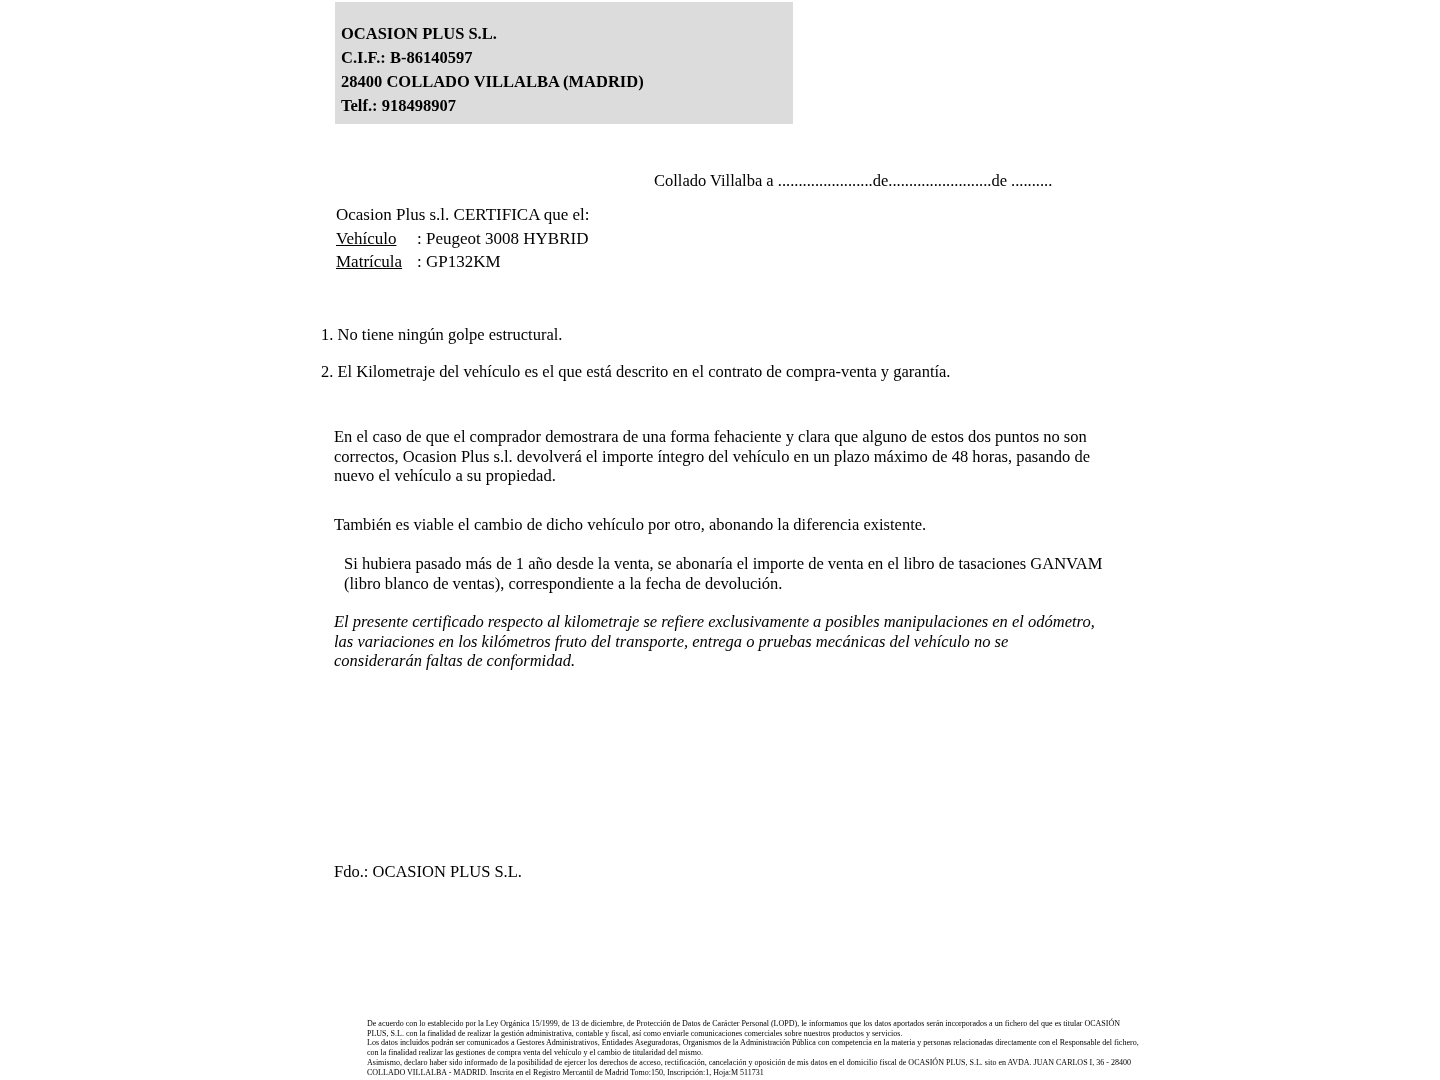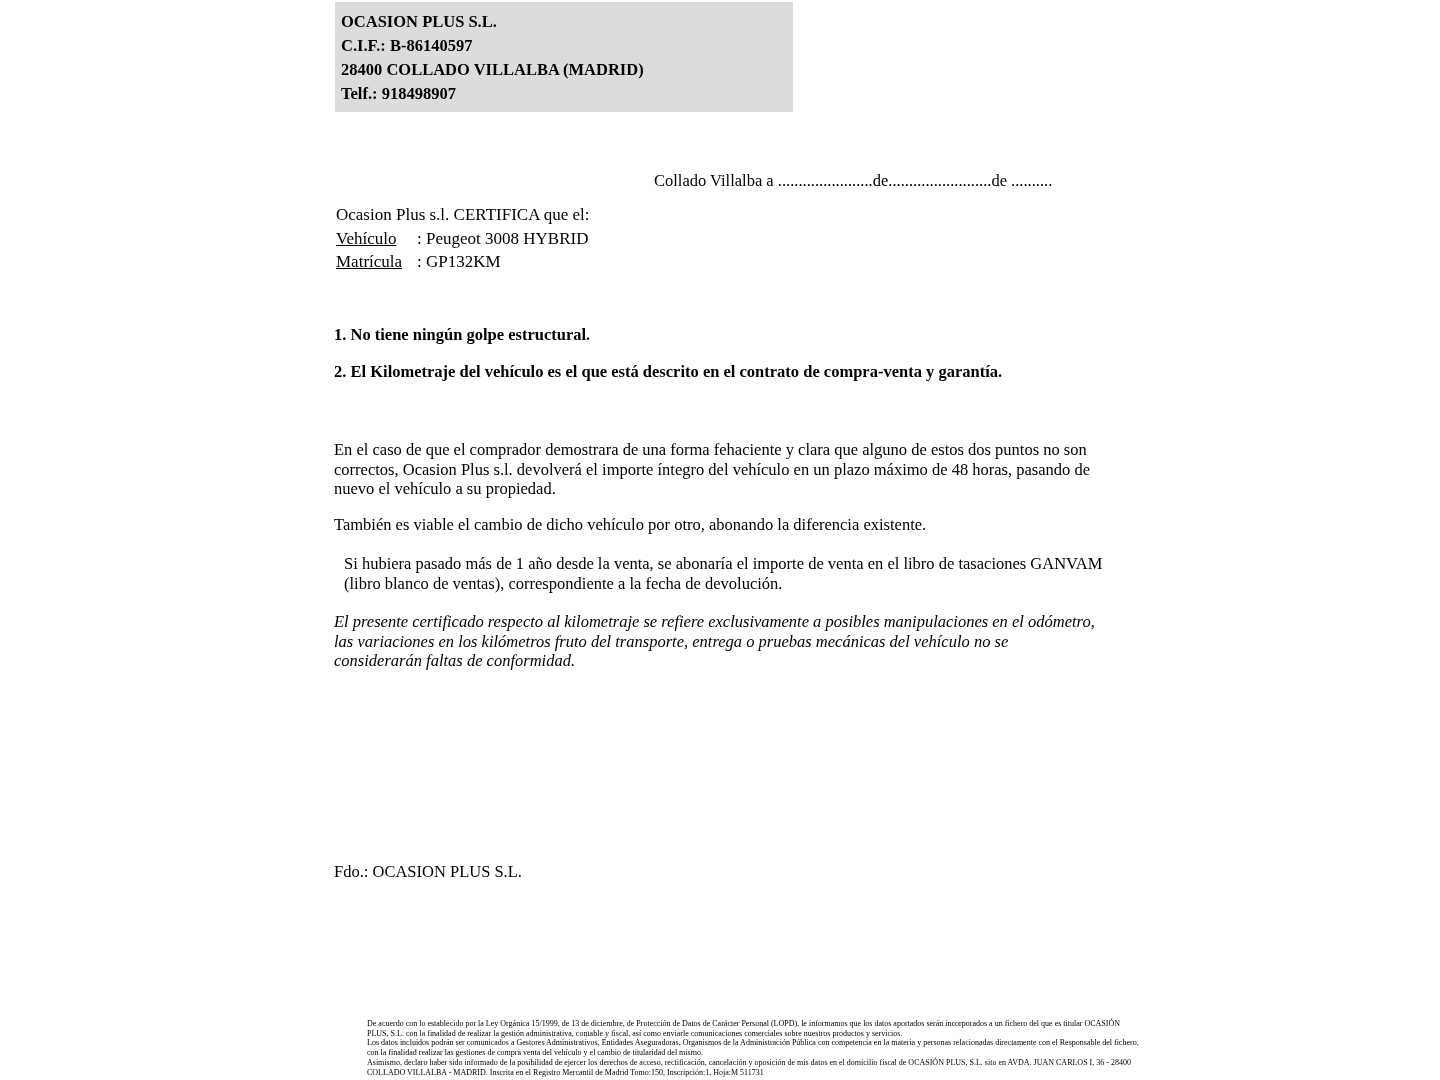--- a/index.html
+++ b/index.html
@@ -11,21 +11,21 @@
     background: #ffffff;
     color: #000000;
     font-family: "Liberation Serif", "DejaVu Serif", serif;
     overflow: hidden;
   }
   .header-box {
     position: absolute;
     left: 335px;
     top: 2px;
     width: 458px;
-    padding: 8px 6px 6px 6px;
+    padding: 20px 6px 6px 6px;
     background: #dcdcdc;
     font-weight: bold;
     font-size: 16.5px;
     line-height: 24px;
   }
   .date-line {
     position: absolute;
     left: 654px;
     top: 171px;
     font-size: 16.5px;
@@ -38,36 +38,35 @@
     font-size: 17px;
     line-height: 23.5px;
   }
   .cert-field-label {
     display: inline-block;
     width: 81px;
     text-decoration: underline;
   }
   .point {
     position: absolute;
-    left: 334px;
+    left: 321px;
     font-size: 16.5px;
     white-space: nowrap;
-    font-weight: bold;
   }
   .point-1 { top: 325px; }
   .point-2 { top: 362px; }
   .para {
     position: absolute;
     left: 334px;
     width: 766px;
     font-size: 16.5px;
     line-height: 19.6px;
     text-align: left;
   }
-  .para-1 { top: 440px; }
+  .para-1 { top: 427px; }
   .para-2 { top: 515px; }
   .para-3 { top: 554px; margin-left: 10px; }
   .para-4 { top: 612px; font-style: italic; }
   .signature {
     position: absolute;
     left: 334px;
     top: 862px;
     font-size: 16.5px;
     white-space: nowrap;
   }

